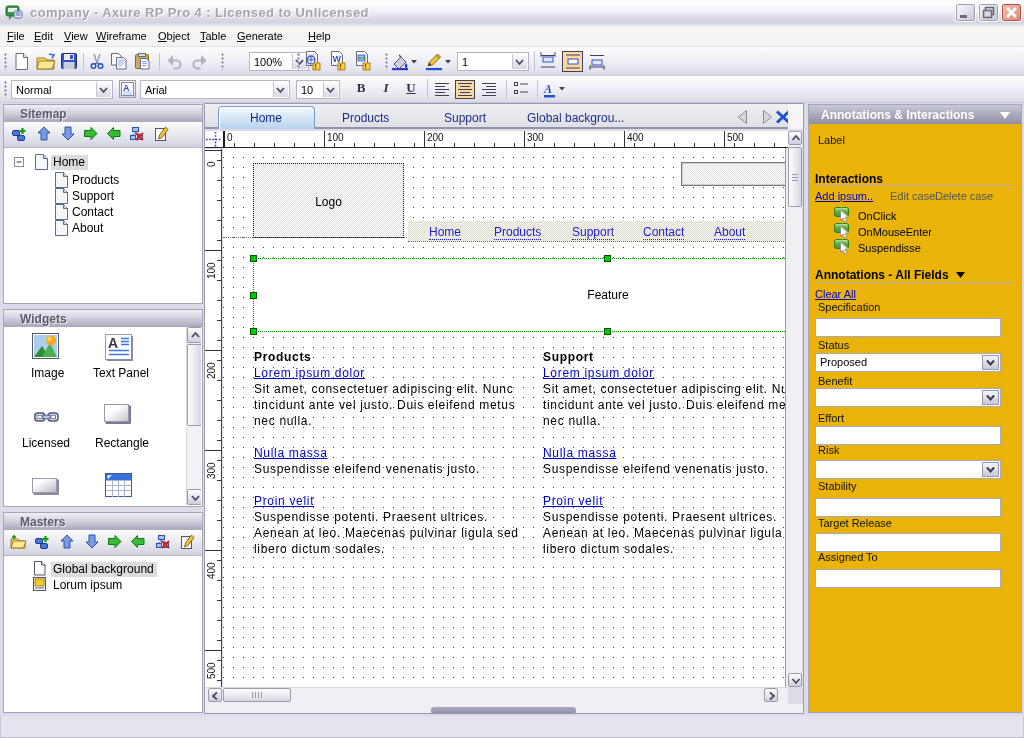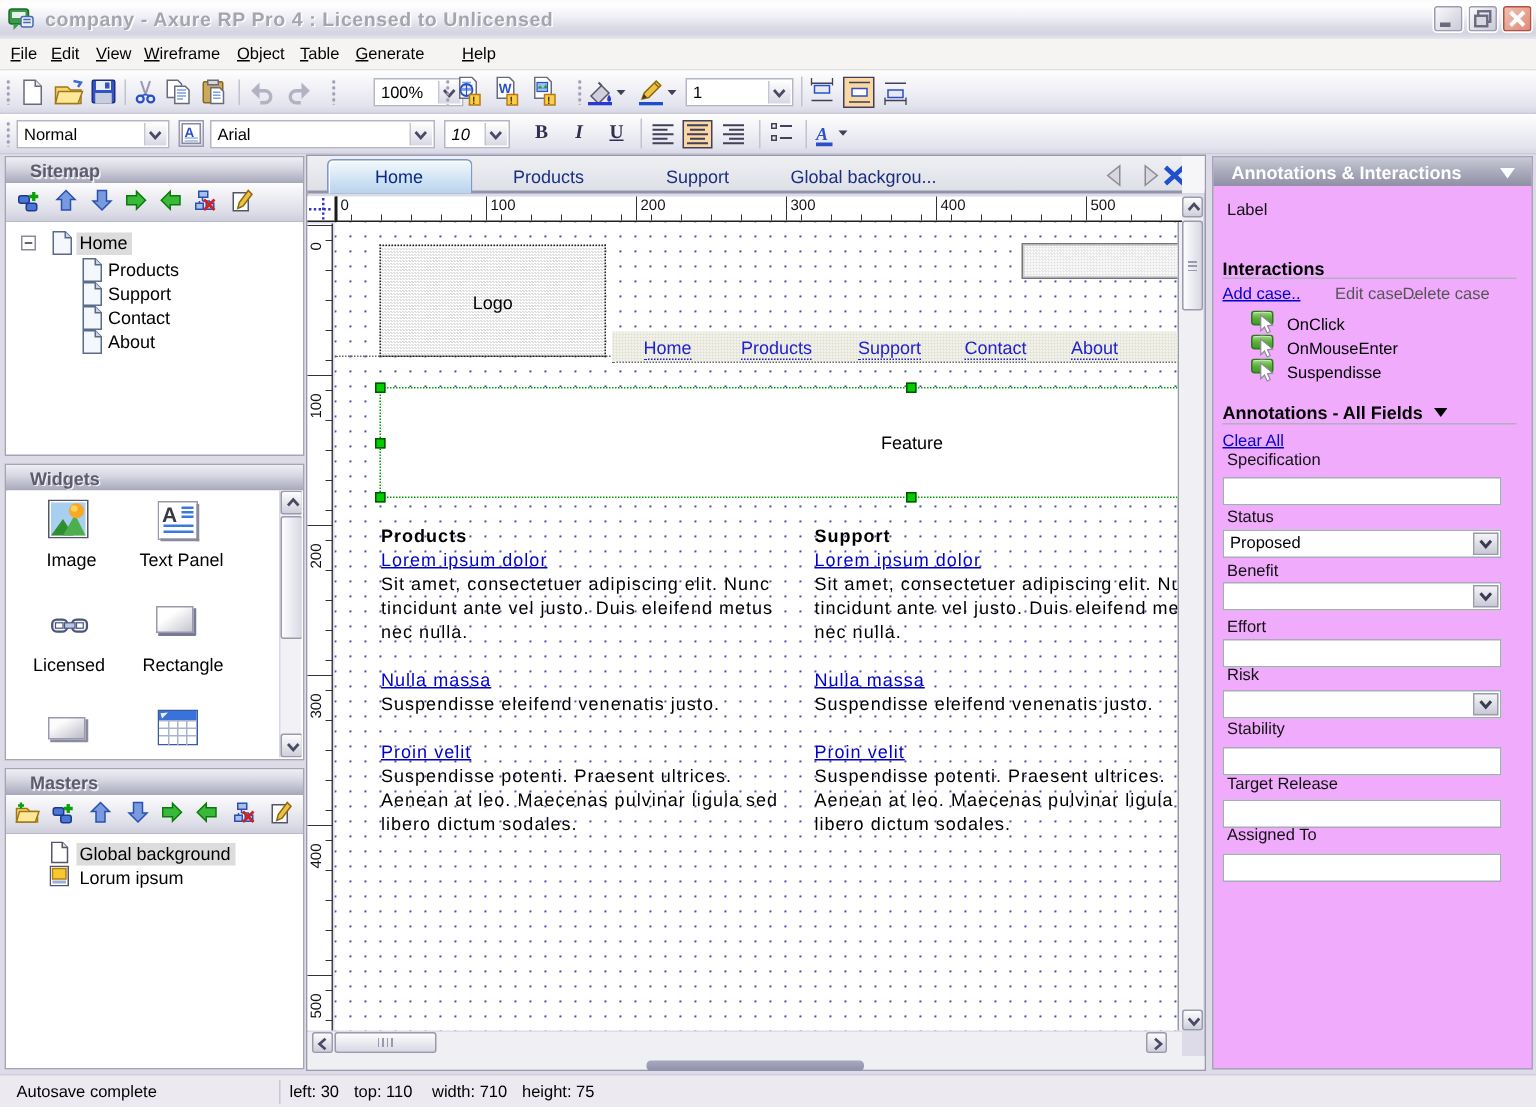--- a/index.html
+++ b/index.html
@@ -71,21 +71,21 @@
 #hruler { left:205px; top:131px; width:583px; height:17px; background:#fff; border-bottom:1px solid #222; }
 #vruler { left:205px; top:149px; width:17px; height:538px; background:#fff; border-right:1px solid #444; }
 #canvas { left:223px; top:148px; width:563px; height:539px; border-right:1px solid #9a9aa4; background:#fff;
   background-image:radial-gradient(circle at 0.5px 0.5px,#32329e 0.55px,transparent 0.85px);
   background-size:10px 10px; background-position:10px 9px; overflow:hidden; }
 .hatch { background:repeating-conic-gradient(#dedede 0% 25%, #ffffff 0% 50%); background-size:2px 2px; }
 #vscroll { left:788px; top:131px; width:14px; height:556px; background:#f0f0f4; }
 #hscroll { left:205px; top:688px; width:583px; height:16px; background:#f0f0f4; }
 
 
-#rpanel { left:808px; top:104px; width:214px; height:609px; background:#f0abfc; border:1px solid #a5a5b6; }
+#rpanel { left:808px; top:104px; width:214px; height:609px; background:#eab308; border:1px solid #a5a5b6; }
 #rptitle { position:absolute; left:0; top:0; right:0; height:19px;
   background:linear-gradient(to bottom,#c9cad6 0%,#a9aabb 50%,#8f90a5 100%);
   color:#fff; font-weight:bold; font-size:12px; padding:3px 0 0 12px; }
 .rlabel { position:absolute; left:9px; color:#111; font-size:11px; }
 input.rinput { font-family:"Liberation Sans",sans-serif; }
 .rinput { position:absolute; left:6px; width:186px; height:19px; background:#fff; border:1px solid #a9a9bb; font-size:11px; padding:2px 4px; }
 .rcombo-btn { position:absolute; right:1px; top:1px; width:17px; height:15px;
   background:linear-gradient(to bottom,#f4f4f7,#c9c9d6); border:1px solid #9a9aad; }
 a.link { color:#0000cc; text-decoration:underline; }
 </style>
@@ -287,21 +287,21 @@
           <path d="M3 11 h9 M3 13 h9" stroke="#9ab4e8" stroke-width="0.9"></path>
           <text x="3" y="10" font-size="9" font-weight="bold" fill="#2a50c8">A</text>
         </svg>
     </div>
     <div class="abs combo" style="left:140px; top:4px; width:150px; height:19px;">
       <span class="ct">Arial</span>
         <div class="arrowbox"><svg width="13" height="15">
             <path d="M3 6 l3.5 4 3.5 -4" fill="none" stroke="#4a4a66" stroke-width="1.8"></path>
           </svg></div>
     </div>
-    <div class="abs combo" style="left:296px; top:4px; width:44px; height:19px;font-style:italic;">
+    <div class="abs combo" style="left:296px; top:4px; width:44px; height:19px;">
       <span class="ct">10</span>
         <div class="arrowbox"><svg width="13" height="15">
             <path d="M3 6 l3.5 4 3.5 -4" fill="none" stroke="#4a4a66" stroke-width="1.8"></path>
           </svg></div>
     </div>
     <div class="abs" style="left:352px; top:4px; font-family:'Liberation Serif',serif; font-size:13px; font-weight:bold; color:#30304e;">
       <div class="abs tbtn" style="left:0; top:0;">B</div>
       <div class="abs tbtn" style="left:25px; top:0; font-style:italic;">I</div>
       <div class="abs tbtn" style="left:50px; top:0; text-decoration:underline;">U</div>
     </div>
@@ -658,21 +658,21 @@
 
   <div id="rpanel" class="abs">
     <div id="rptitle">Annotations &amp; Interactions
       <svg width="12" height="9" style="position:absolute; right:10px; top:6px;">
           <path d="M1 1 h10 l-5 7 Z" fill="#fff"></path>
         </svg>
     </div>
     <div class="rlabel" style="top:29px;">Label</div>
     <div class="abs" style="left:6px; top:67px; font-size:12px; font-weight:bold; color:#000;">Interactions</div>
     <div class="abs" style="left:6px; top:80px; width:196px; border-top:1px solid #b0b0c0;"></div>
-    <div class="abs" style="left:6px; top:85px; font-size:11px;"><a class="link">Add case..</a></div>
+    <div class="abs" style="left:6px; top:85px; font-size:11px;"><a class="link">Add ipsum..</a></div>
     <div class="abs" style="left:81px; top:85px; font-size:11px; color:#555;">Edit case...</div>
     <div class="abs" style="left:126px; top:85px; font-size:11px; color:#555;">Delete case</div>
     <div class="abs evt" style="left:25px; top:102px;"><svg width="18" height="16">
           <defs>
             <linearGradient id="eg" x1="0" y1="0" x2="0" y2="1">
               <stop offset="0" stop-color="#a8dc88"></stop>
               <stop offset="0.5" stop-color="#5cb03c"></stop>
               <stop offset="1" stop-color="#3f9428"></stop>
             </linearGradient>
           </defs>
@@ -734,21 +734,13 @@
           </svg></div>
     </div>
     <div class="rlabel" style="top:375px;">Stability</div>
     <input class="rinput" style="top: 393px;">
     <div class="rlabel" style="top:412px;">Target Release</div>
     <input class="rinput" style="top: 428px;">
     <div class="rlabel" style="top:446px;">Assigned To</div>
     <input class="rinput" style="top: 464px;">
   </div>
 
-  <div id="statusbar" class="abs">
-    <span class="abs" style="left:11px; top:5px;">Autosave complete</span>
-    <div class="abs" style="left:186px; top:3px; height:16px; width:1px; background:#c8c8d4;"></div>
-    <span class="abs" style="left:193px; top:5px;">left: 30</span>
-    <span class="abs" style="left:236px; top:5px;">top: 110</span>
-    <span class="abs" style="left:288px; top:5px;">width: 710</span>
-    <span class="abs" style="left:348px; top:5px;">height: 75</span>
-  </div>
 </div>
 
 </body></html>

